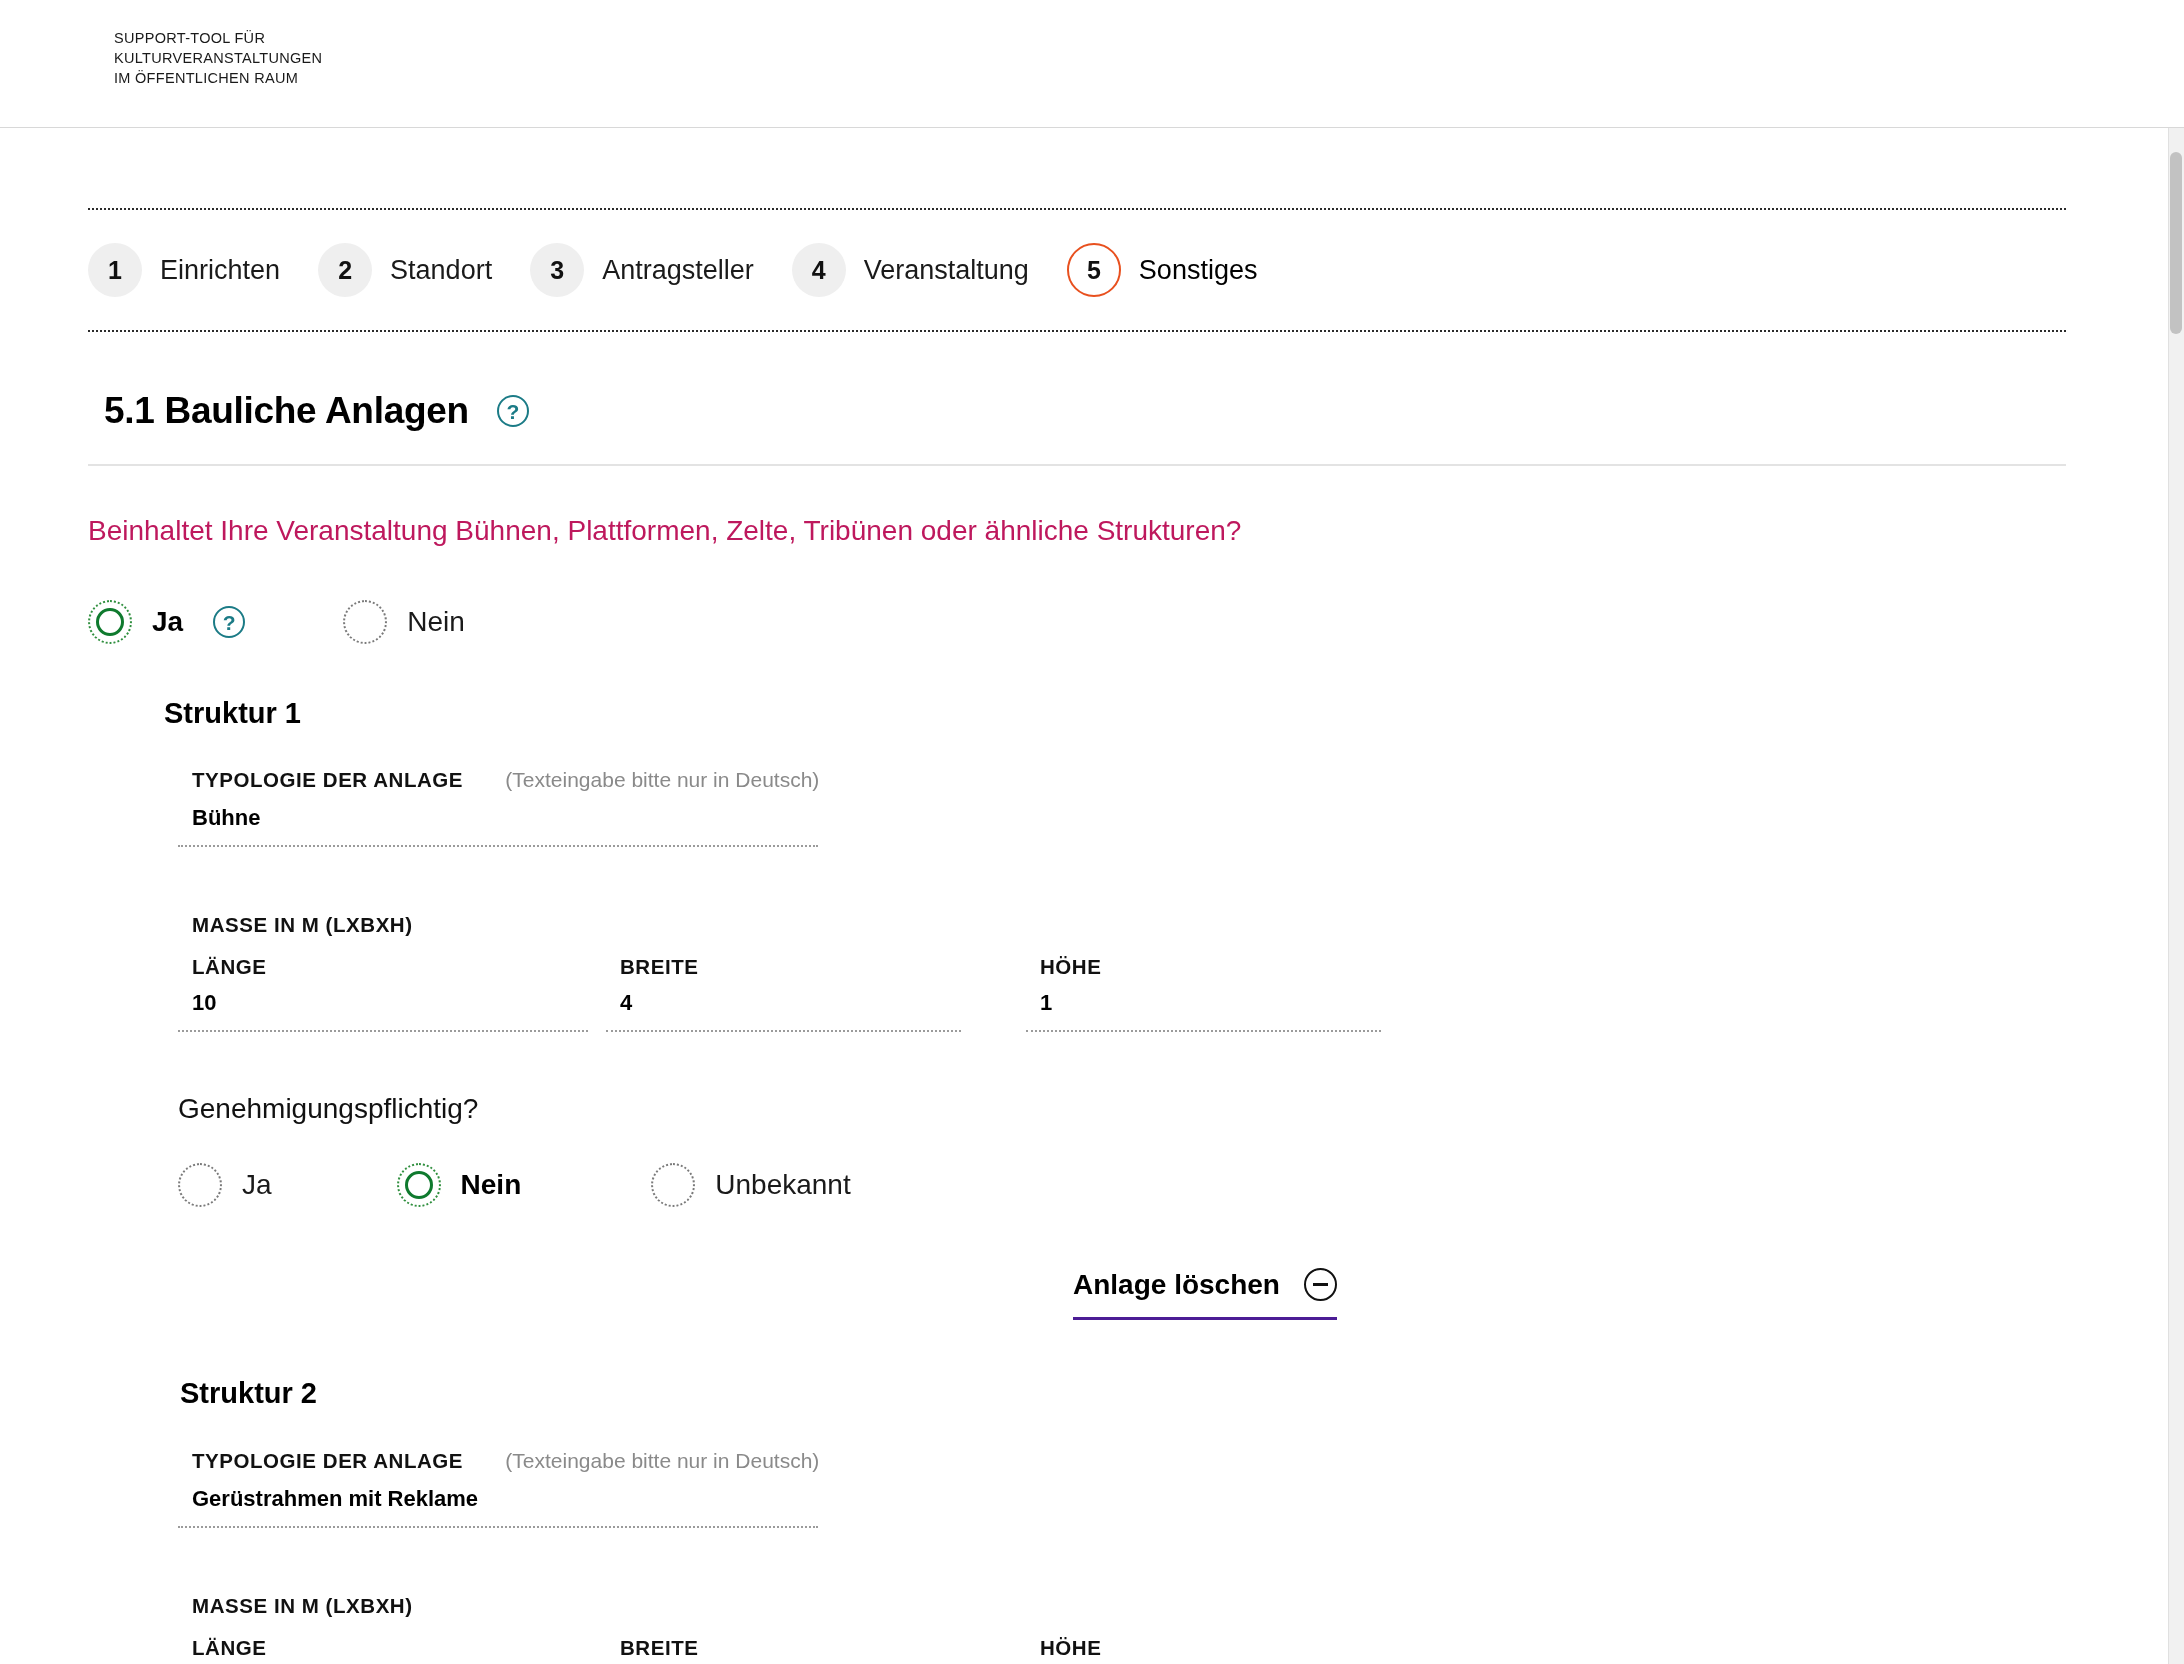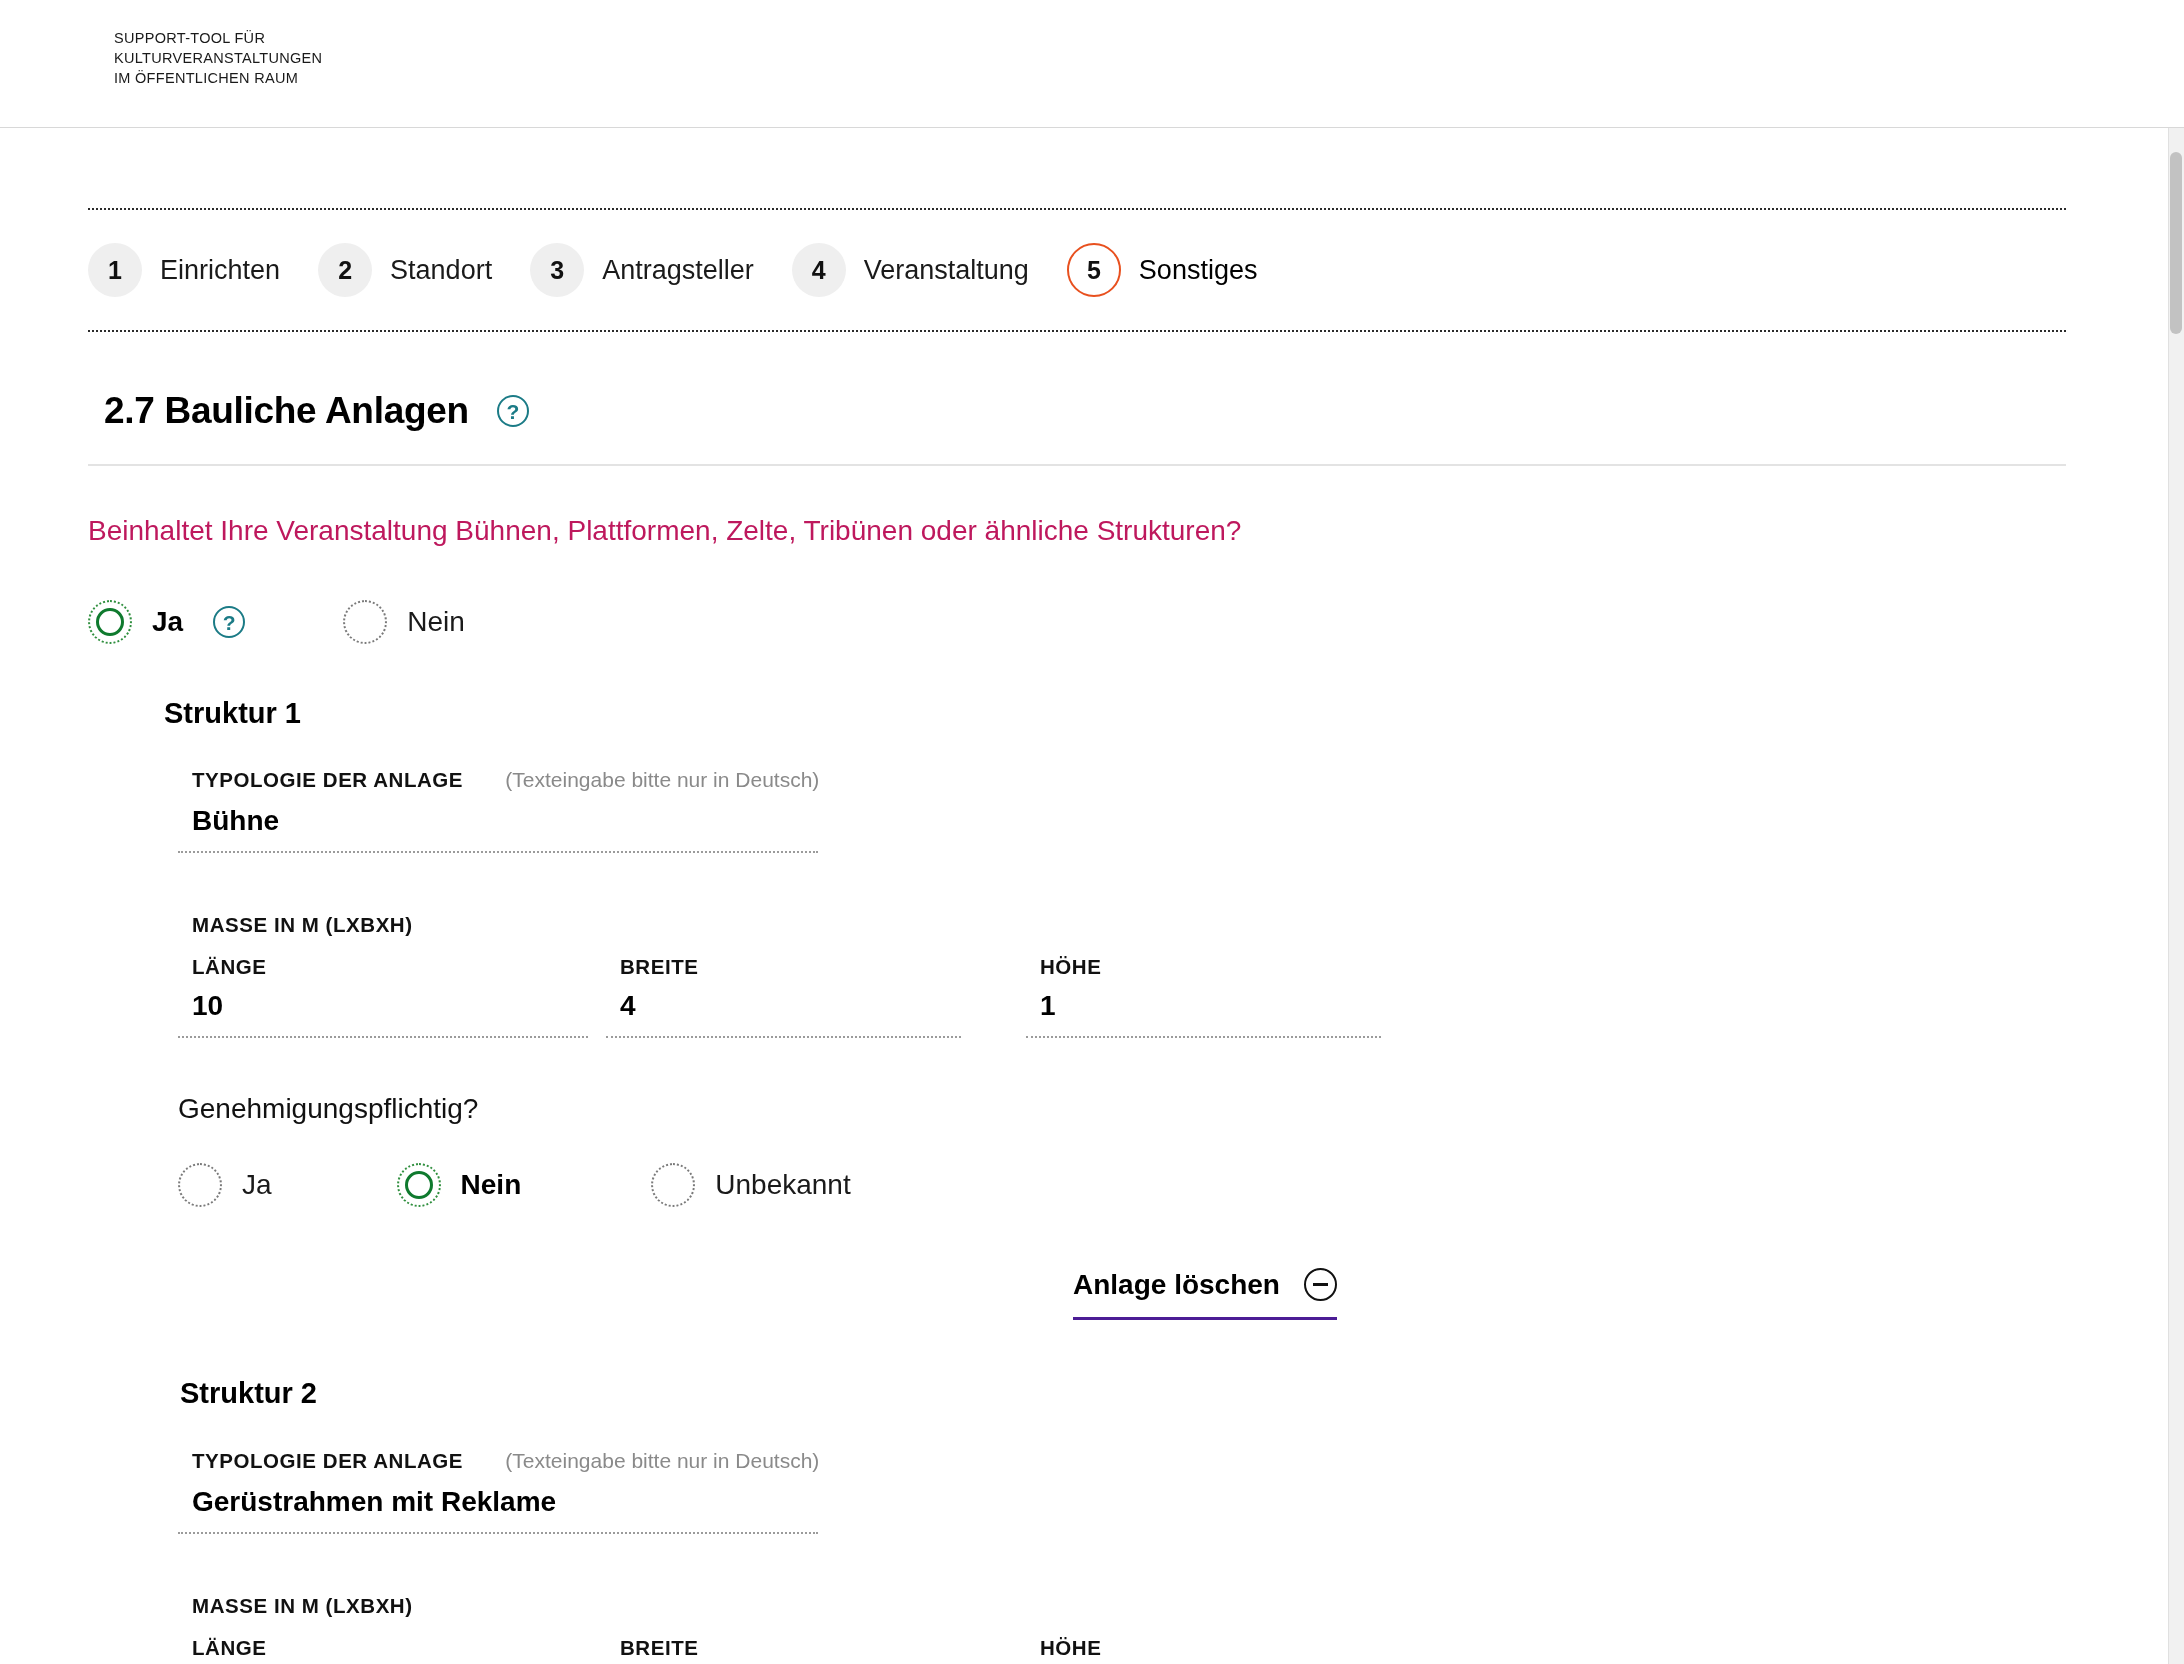--- a/index.html
+++ b/index.html
@@ -244,21 +244,21 @@
     color: #8a8a8a;
     text-transform: none;
     margin-left: 36px;
   }
   .text-input {
     position: absolute;
     border: none;
     border-bottom: 2.5px dotted #9b9b9b;
     background: transparent;
     font-family: "Liberation Sans", sans-serif;
-    font-size: 28px;
+    font-size: 22px;
     font-weight: 700;
     color: #000;
     padding: 0 0 14px 14px;
     outline: none;
   }
   .sub-question {
     position: absolute;
     font-size: 28px;
     color: #111;
     white-space: nowrap;
@@ -340,21 +340,21 @@
         <div class="step-num">4</div>
         <div class="step-label">Veranstaltung</div>
       </div>
       <div class="step active">
         <div class="step-num">5</div>
         <div class="step-label">Sonstiges</div>
       </div>
     </div>
 
     <div class="section-head">
-      <div class="section-title">2.7 Bauliche Anlagen</div>
+      <div class="section-title">5.1 Bauliche Anlagen</div>
       <div class="help-icon">?</div>
     </div>
     <div class="section-rule"></div>
 
     <div class="question">Beinhaltet Ihre Veranstaltung Bühnen, Plattformen, Zelte, Tribünen oder ähnliche Strukturen?</div>
 
     <div class="radio-row" style="left:88px; top:600px;">
       <div class="radio-opt selected">
         <span class="radio-dot selected"></span>
         <span class="radio-label">Ja</span>

